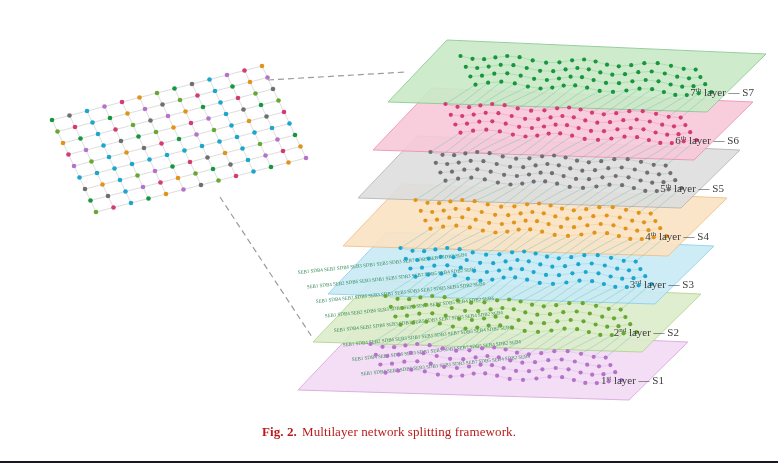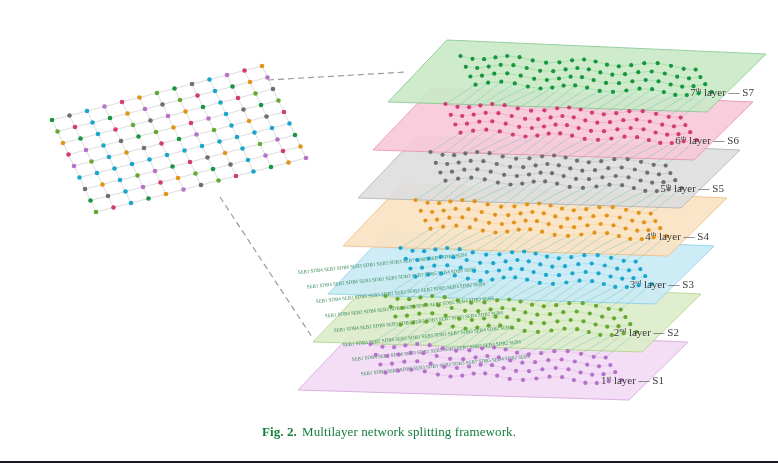--- a/index.html
+++ b/index.html
@@ -4,21 +4,21 @@
 <style>
   html,body{margin:0;padding:0;}
   body{
     width:778px;height:472px;background:#ffffff;position:relative;overflow:hidden;
     font-family:"Liberation Serif", serif;
   }
   .page{position:absolute;inset:0;}
   #fig-svg{position:absolute;top:2px;left:0;}
   .caption{
     position:absolute;top:424px;left:0;width:778px;text-align:center;
-    font-size:13px;color:#15803d;letter-spacing:.1px;
+    font-size:13px;color:#b91c1c;letter-spacing:.1px;
   }
   .cap-label{font-weight:bold;margin-right:5px;}
   .page-rule{position:absolute;top:461px;left:0;width:778px;border-top:2px solid #181824;}
 </style>
 </head>
 <body>
 
 <div class="page">
   <svg id="fig-svg" width="778" height="420" viewBox="0 0 778 420">
       <g>

